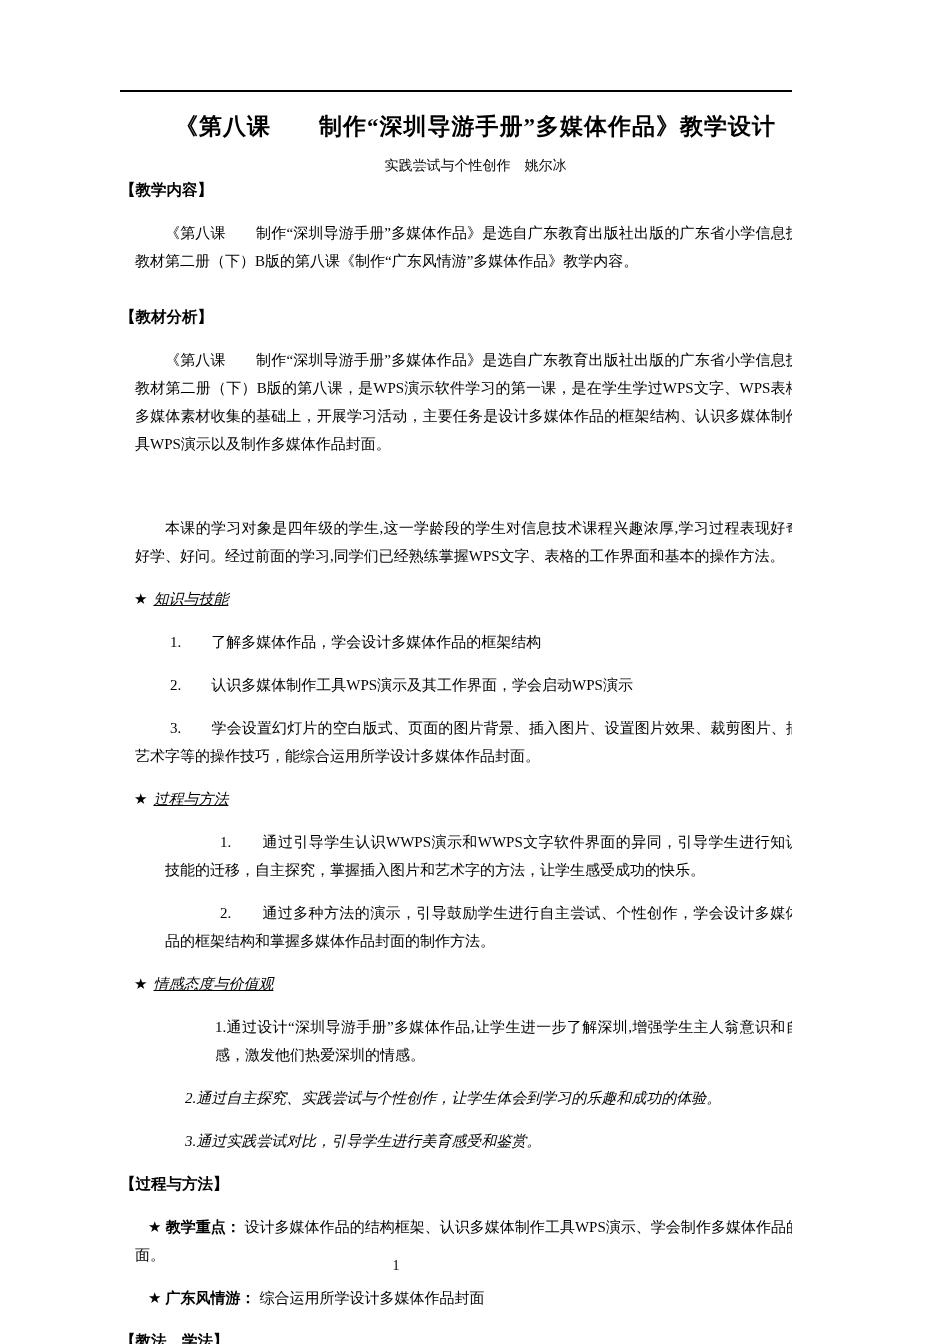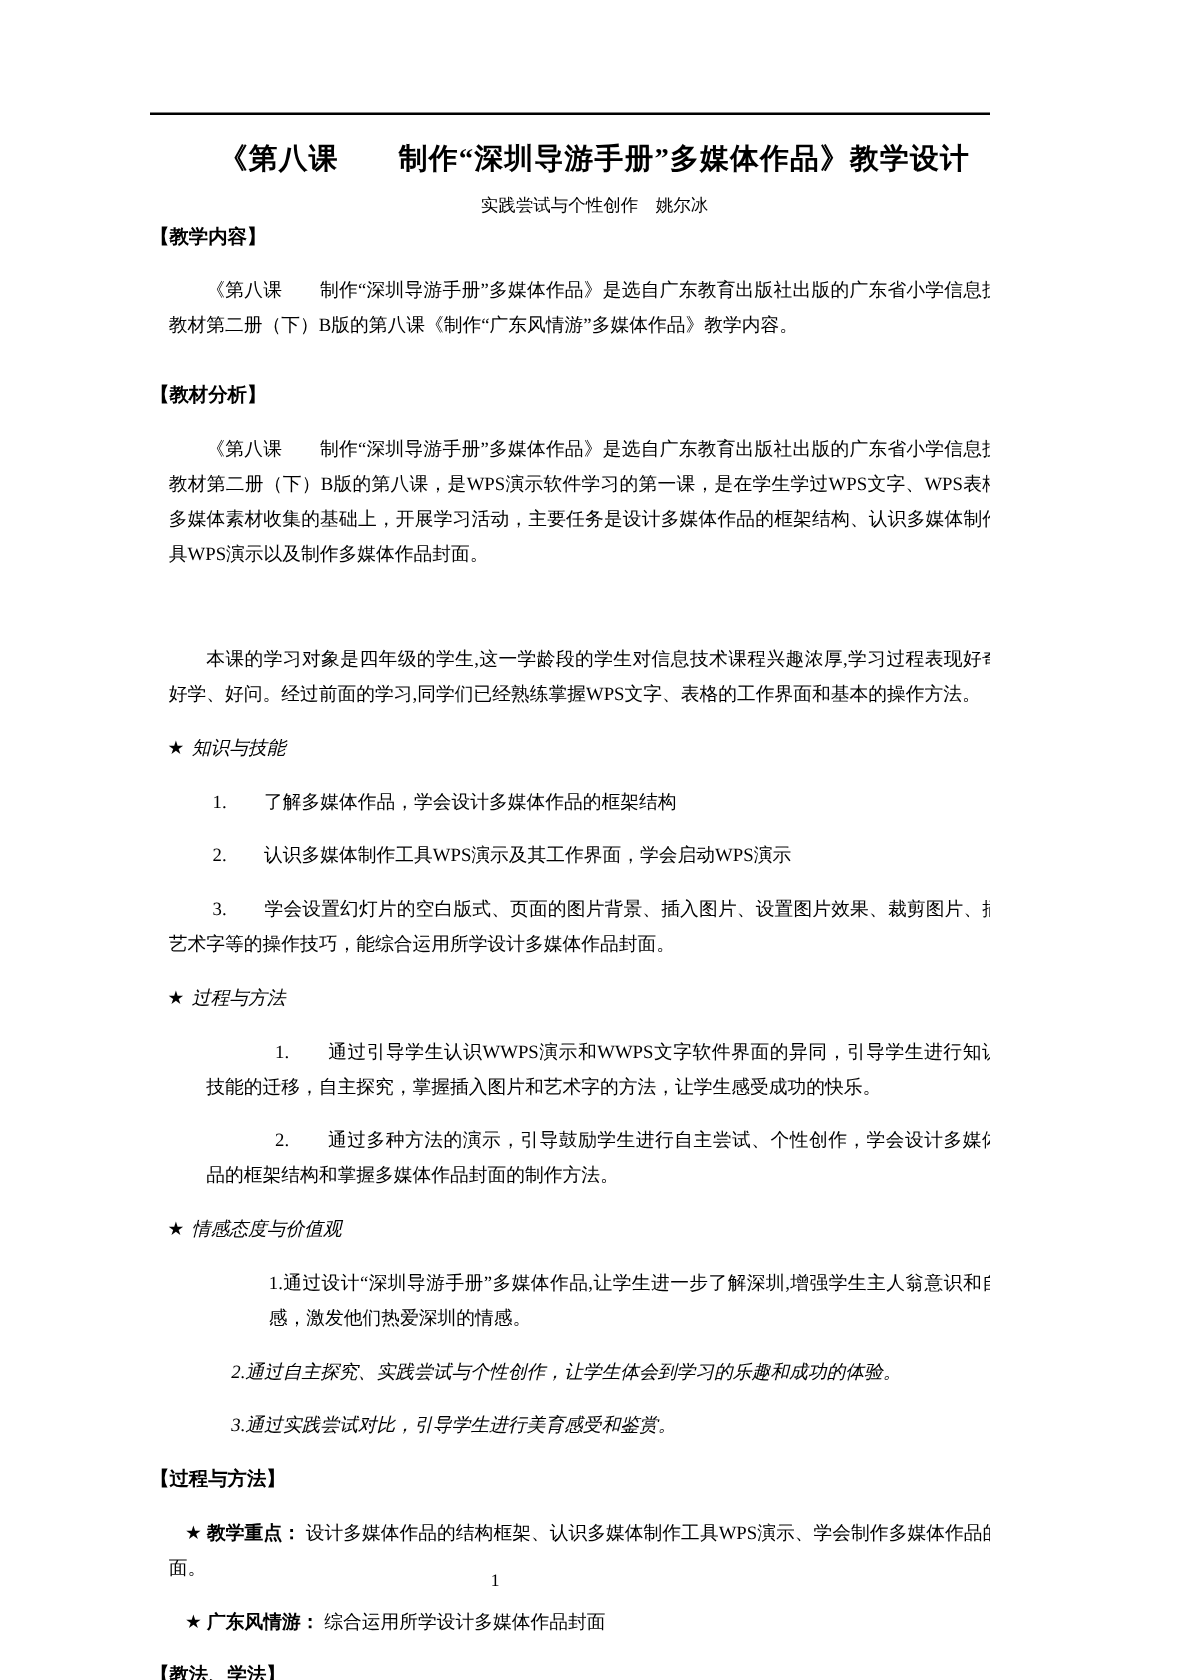--- a/index.html
+++ b/index.html
@@ -35,21 +35,21 @@
     line-height: 28px;
   }
   p { margin: 15px; font-size: 15px; line-height: 28px; text-align: justify; }
 
   .indent2 { text-indent: 30px; }
   .gap1 { margin-bottom: 28px; }
   .gap2 { margin-bottom: 56px; }
 
   .star-heading { font-size: 15px; line-height: 28px; padding-left: 14px; }
   .star-glyph { font-style: normal; margin-right: 6px; }
-  .star-label { font-style: italic; }
+  .star-label { font-style: italic; text-decoration: underline; }
 
   .k-item { text-indent: 35px; }
   .p-item { padding-left: 30px; text-indent: 55px; }
   .e-item-first { padding-left: 80px; }
   .e-item { padding-left: 50px; font-style: italic; }
 
   .point-para { text-indent: 13px; }
   .bold-label {
     font-weight: bold;
     font-family: "Liberation Sans", "DejaVu Sans", sans-serif;

